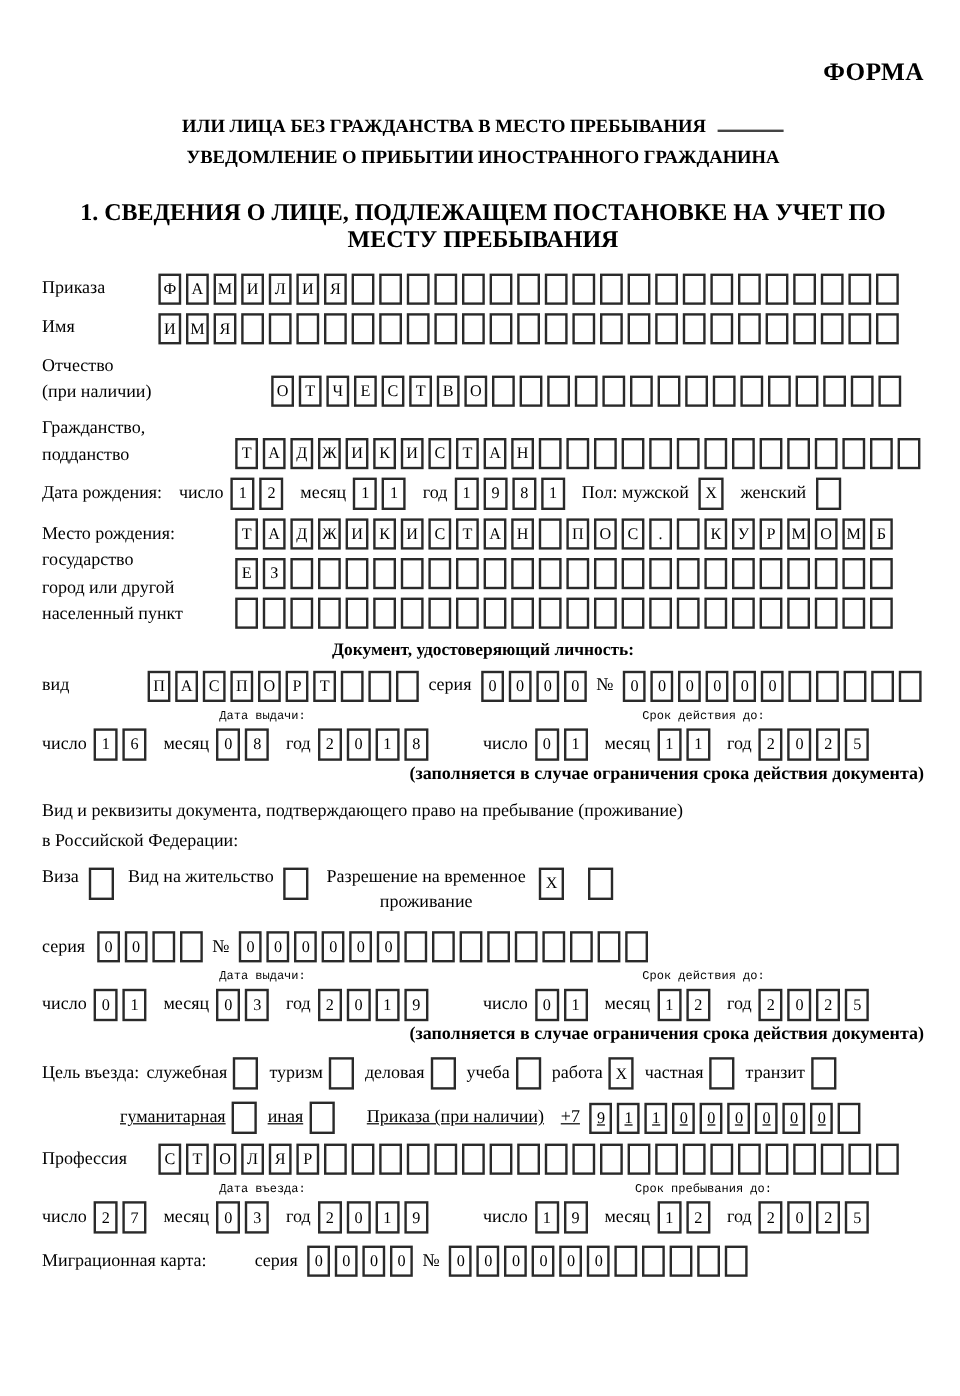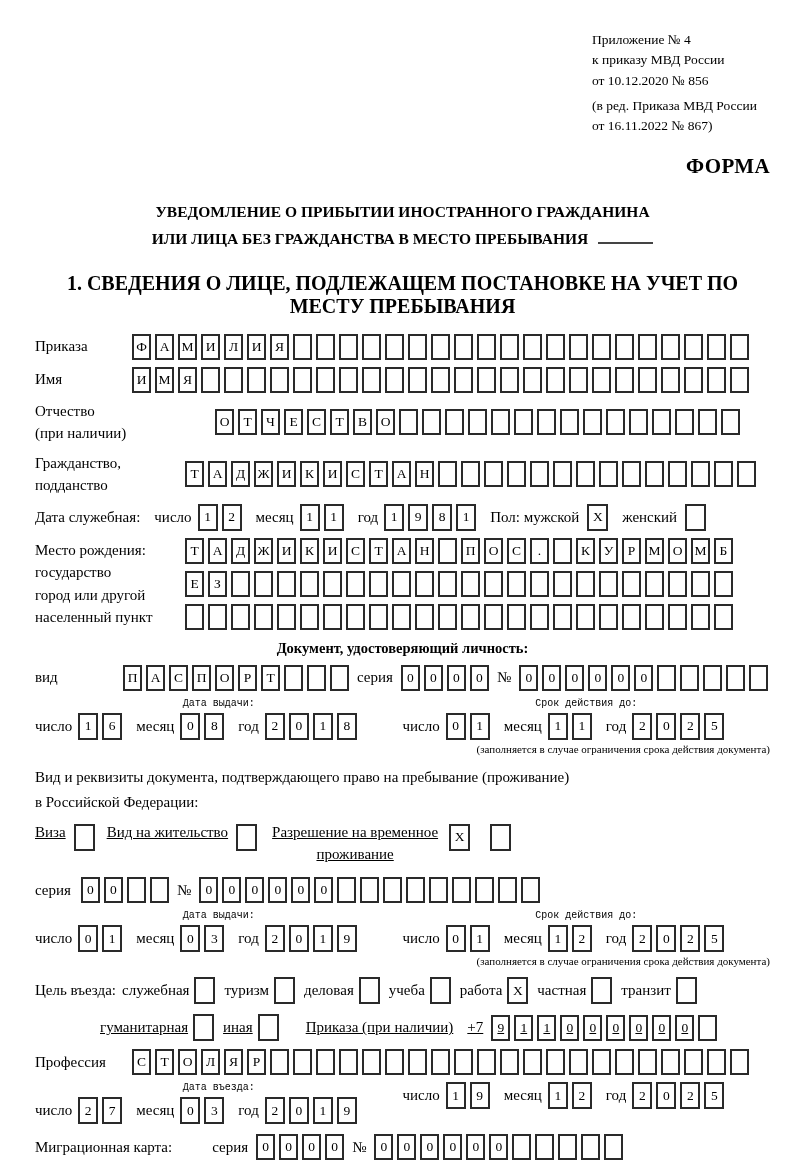--- a/index.html
+++ b/index.html
@@ -22,21 +22,21 @@
   .sec-heading { font-weight:bold; font-size:20px; text-align:center; margin-top:20px; margin-bottom:16px; }
 
   
   .frow { display:flex; align-items:center; margin-bottom:7px; font-size:15px; }
   .lbl { flex:0 0 auto; }
   .w97  { flex:0 0 97px; }
   .w150 { flex:0 0 150px; }
   .w180 { flex:0 0 180px; }
   .w88  { flex:0 0 88px; }
 
-  .two-col { display:flex; align-items:center; margin-bottom:7px; font-size:15px; }
+  .two-col { display:flex; align-items:flex-end; margin-bottom:7px; font-size:15px;gap:11px; }
   .lbl-stack { line-height:1.5; }
   .box-stack { display:flex; flex-direction:column; gap:7px; }
 
   .cells { display:inline-flex; gap:4px; flex-wrap:nowrap; }
   .cell {
     width:19px; height:26px; flex:0 0 auto;
     border:2px solid #2a2a2a; background:#fff;
     display:inline-flex; align-items:center; justify-content:center;
     font-size:13.5px; font-family:"Liberation Serif", serif;
   }
@@ -48,57 +48,49 @@
   .inline-lbl { margin:0 8px; }
   .inline-lbl-l { margin-left:14px; margin-right:8px; }
 
   
   .date-sec { display:flex; margin-top:4px; font-size:15px; }
   .date-col { width:50%; }
   .date-title { text-align:center; font-size:10px; margin-bottom:4px;font-family:Liberation Mono, monospace; }
   .date-line { display:flex; align-items:center; }
   .dlbl { margin-right:6px; }
   .dgap { margin-left:14px; }
-  .date-note { text-align:right; font-size:11px; margin:3px 0 10px 0; }
+  .date-note { text-align:right; font-size:15px; margin:3px 0 10px 0;font-weight:bold; }
 
   .intro { font-size:15px; margin:6px 0; line-height:1.7; }
 
   .opts-row { display:flex; align-items:flex-start; margin:4px 0 12px 0; font-size:15px; }
   .opt { display:flex; align-items:flex-start; margin-right:12px; }
-  .opt-label { text-align:center; line-height:1.45;text-decoration:underline; }
+  .opt-label { text-align:center; line-height:1.45; }
   .opt-label.wrap { max-width:172px; }
   .opt .cells { margin-left:8px; margin-top:2px; }
 
   .opt-inline { display:inline-flex; align-items:center; margin-right:9px; }
   .opt-inline .cells { margin-left:5px; }
 
   .purpose-row2 { display:flex; align-items:center; margin:10px 0 8px 0; font-size:15px; padding-left:65px;text-decoration:underline; }
   .phone-lbl { margin-left:18px; margin-right:14px; }
   .phone-prefix { margin-right:8px; }
 </style>
 </head>
 <body>
 
 <div class="page">
 
-  <div class="annex">
-    <div>Приложение № 4</div>
-    <div>к приказу МВД России</div>
-    <div>от 10.12.2020 № 856</div>
-    <div class="annex-gap"></div>
-    <div>(в ред. Приказа МВД России</div>
-    <div>от 16.11.2022 № 867)</div>
-  </div>
   <div class="forma">ФОРМА</div>
 
   <div class="title">
-    <div>УВЕДОМЛЕНИЕ О ПРИБЫТИИ ИНОСТРАННОГО ГРАЖДАНИНА</div>
     <div>
       <span>ИЛИ ЛИЦА БЕЗ ГРАЖДАНСТВА В МЕСТО ПРЕБЫВАНИЯ</span><span class="blank-line"></span>
     </div>
+    <div>УВЕДОМЛЕНИЕ О ПРИБЫТИИ ИНОСТРАННОГО ГРАЖДАНИНА</div>
   </div>
 
   <div class="sec-heading">1. СВЕДЕНИЯ О ЛИЦЕ, ПОДЛЕЖАЩЕМ ПОСТАНОВКЕ НА УЧЕТ ПО МЕСТУ ПРЕБЫВАНИЯ</div>
 
   <div class="frow">
     <span class="lbl w97">Приказа</span>
     <span class="cells">
         <span class="cell">Ф</span>
         <span class="cell">А</span>
         <span class="cell">М</span>
@@ -222,21 +214,21 @@
         <span class="cell"></span>
         <span class="cell"></span>
         <span class="cell"></span>
         <span class="cell"></span>
         <span class="cell"></span>
         <span class="cell"></span>
       </span>
   </div>
 
   <div class="frow">
-    <span class="lbl">Дата служебная:</span>
+    <span class="lbl">Дата рождения:</span>
     <span class="dlbl inline-lbl-l">число</span>
     <span class="cells">
         <span class="cell date">1</span>
         <span class="cell date">2</span>
       </span>
     <span class="dlbl inline-lbl-l">месяц</span>
     <span class="cells">
         <span class="cell date">1</span>
         <span class="cell date">1</span>
       </span>
@@ -665,20 +657,21 @@
         <span class="dlbl dgap">год</span>
         <span class="cells">
             <span class="cell date">2</span>
             <span class="cell date">0</span>
             <span class="cell date">1</span>
             <span class="cell date">9</span>
           </span>
       </div>
     </div>
     <div class="date-col">
+      <div class="date-title">Срок пребывания до:</div>
       <div class="date-line">
         <span class="dlbl">число</span>
         <span class="cells">
             <span class="cell date">1</span>
             <span class="cell date">9</span>
           </span>
         <span class="dlbl dgap">месяц</span>
         <span class="cells">
             <span class="cell date">1</span>
             <span class="cell date">2</span>

